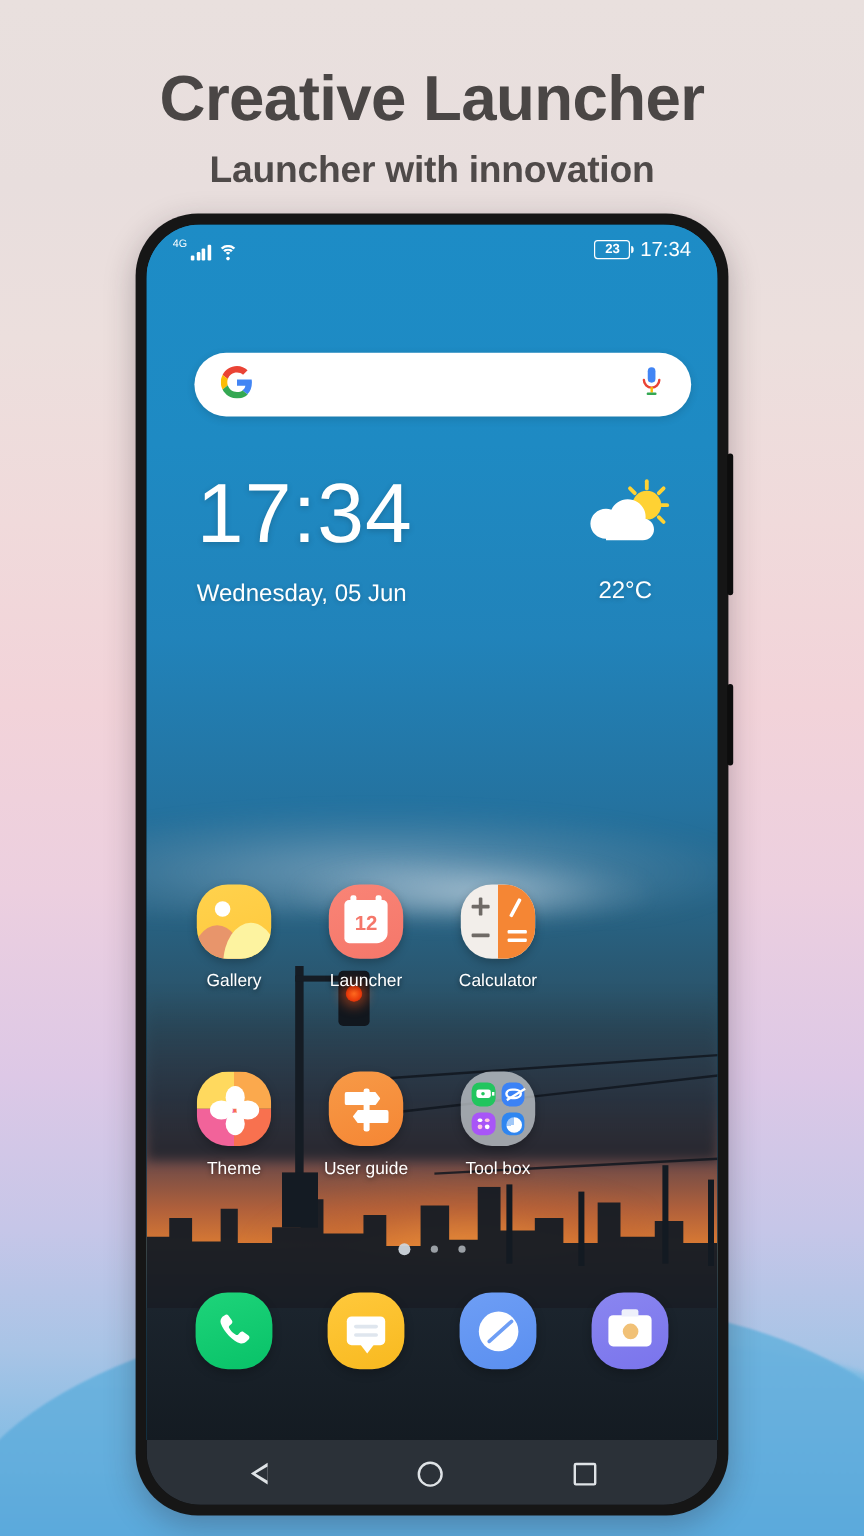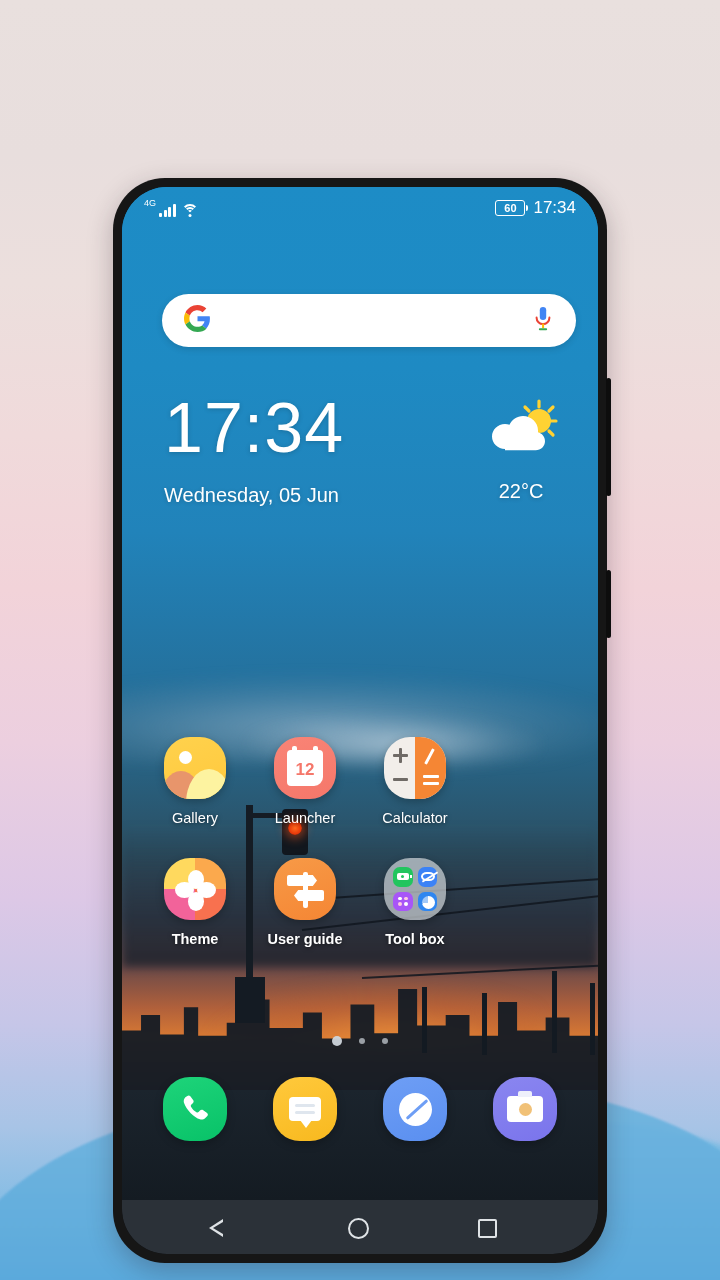--- a/index.html
+++ b/index.html
@@ -366,21 +366,21 @@
 
   
   .appgrid {
     position: absolute;
     left: 18px;
     right: 18px;
     display: grid;
     grid-template-columns: repeat(4, 1fr);
   }
   .row1 { top: 550px; }
-  .row2 { top: 671px; font-weight: bold; }
+  .row2 { top: 706px; }
   .app {
     display: flex;
     flex-direction: column;
     align-items: center;
   }
   .icon {
     width: 62px;
     height: 62px;
     border-radius: 20px 20px 20px 20px / 22px 22px 22px 22px;
     position: relative;
@@ -566,20 +566,22 @@
     background: #0a0a0a;
   }
 </style>
 </head>
 <body>
 
 <div class="bg-hill2"></div>
 <div class="bg-hill"></div>
 
 <div class="poster-head">
+  <div class="poster-title">Creative Launcher</div>
+  <div class="poster-sub">Launcher with innovation</div>
 </div>
 
 <div class="phone">
   <div class="side-btn volume"></div>
   <div class="side-btn power"></div>
 
   <div class="phone-inner">
 
     <div class="screen">
 
@@ -613,21 +615,21 @@
               <i></i>
             </span>
           <span class="wifi">
             <span></span>
               <span></span>
               <span></span>
               <span class="dot"></span>
           </span>
         </div>
         <div class="sb-right">
-          <span class="battery">60</span>
+          <span class="battery">23</span>
           <span class="sb-time">17:34</span>
         </div>
       </div>
 
       <div class="searchbar">
         <span>
           <svg width="27" height="27" viewBox="0 0 48 48">
             <path fill="#EA4335" d="M24 9.5c3.5 0 6.6 1.2 9 3.6l6.7-6.7C35.6 2.5 30.2 0 24 0 14.6 0 6.5 5.4 2.6 13.2l7.8 6.1C12.3 13.2 17.6 9.5 24 9.5z"></path>
             <path fill="#4285F4" d="M46.1 24.6c0-1.6-.1-3.2-.4-4.6H24v9.1h12.4c-.5 2.9-2.1 5.3-4.6 7l7.6 5.9c4.4-4.1 6.7-10.1 6.7-17.4z"></path>
             <path fill="#FBBC05" d="M10.4 28.7c-.5-1.4-.8-2.9-.8-4.7s.3-3.2.8-4.7l-7.8-6.1C.9 16.4 0 20.1 0 24s.9 7.6 2.6 10.8l7.8-6.1z"></path>

